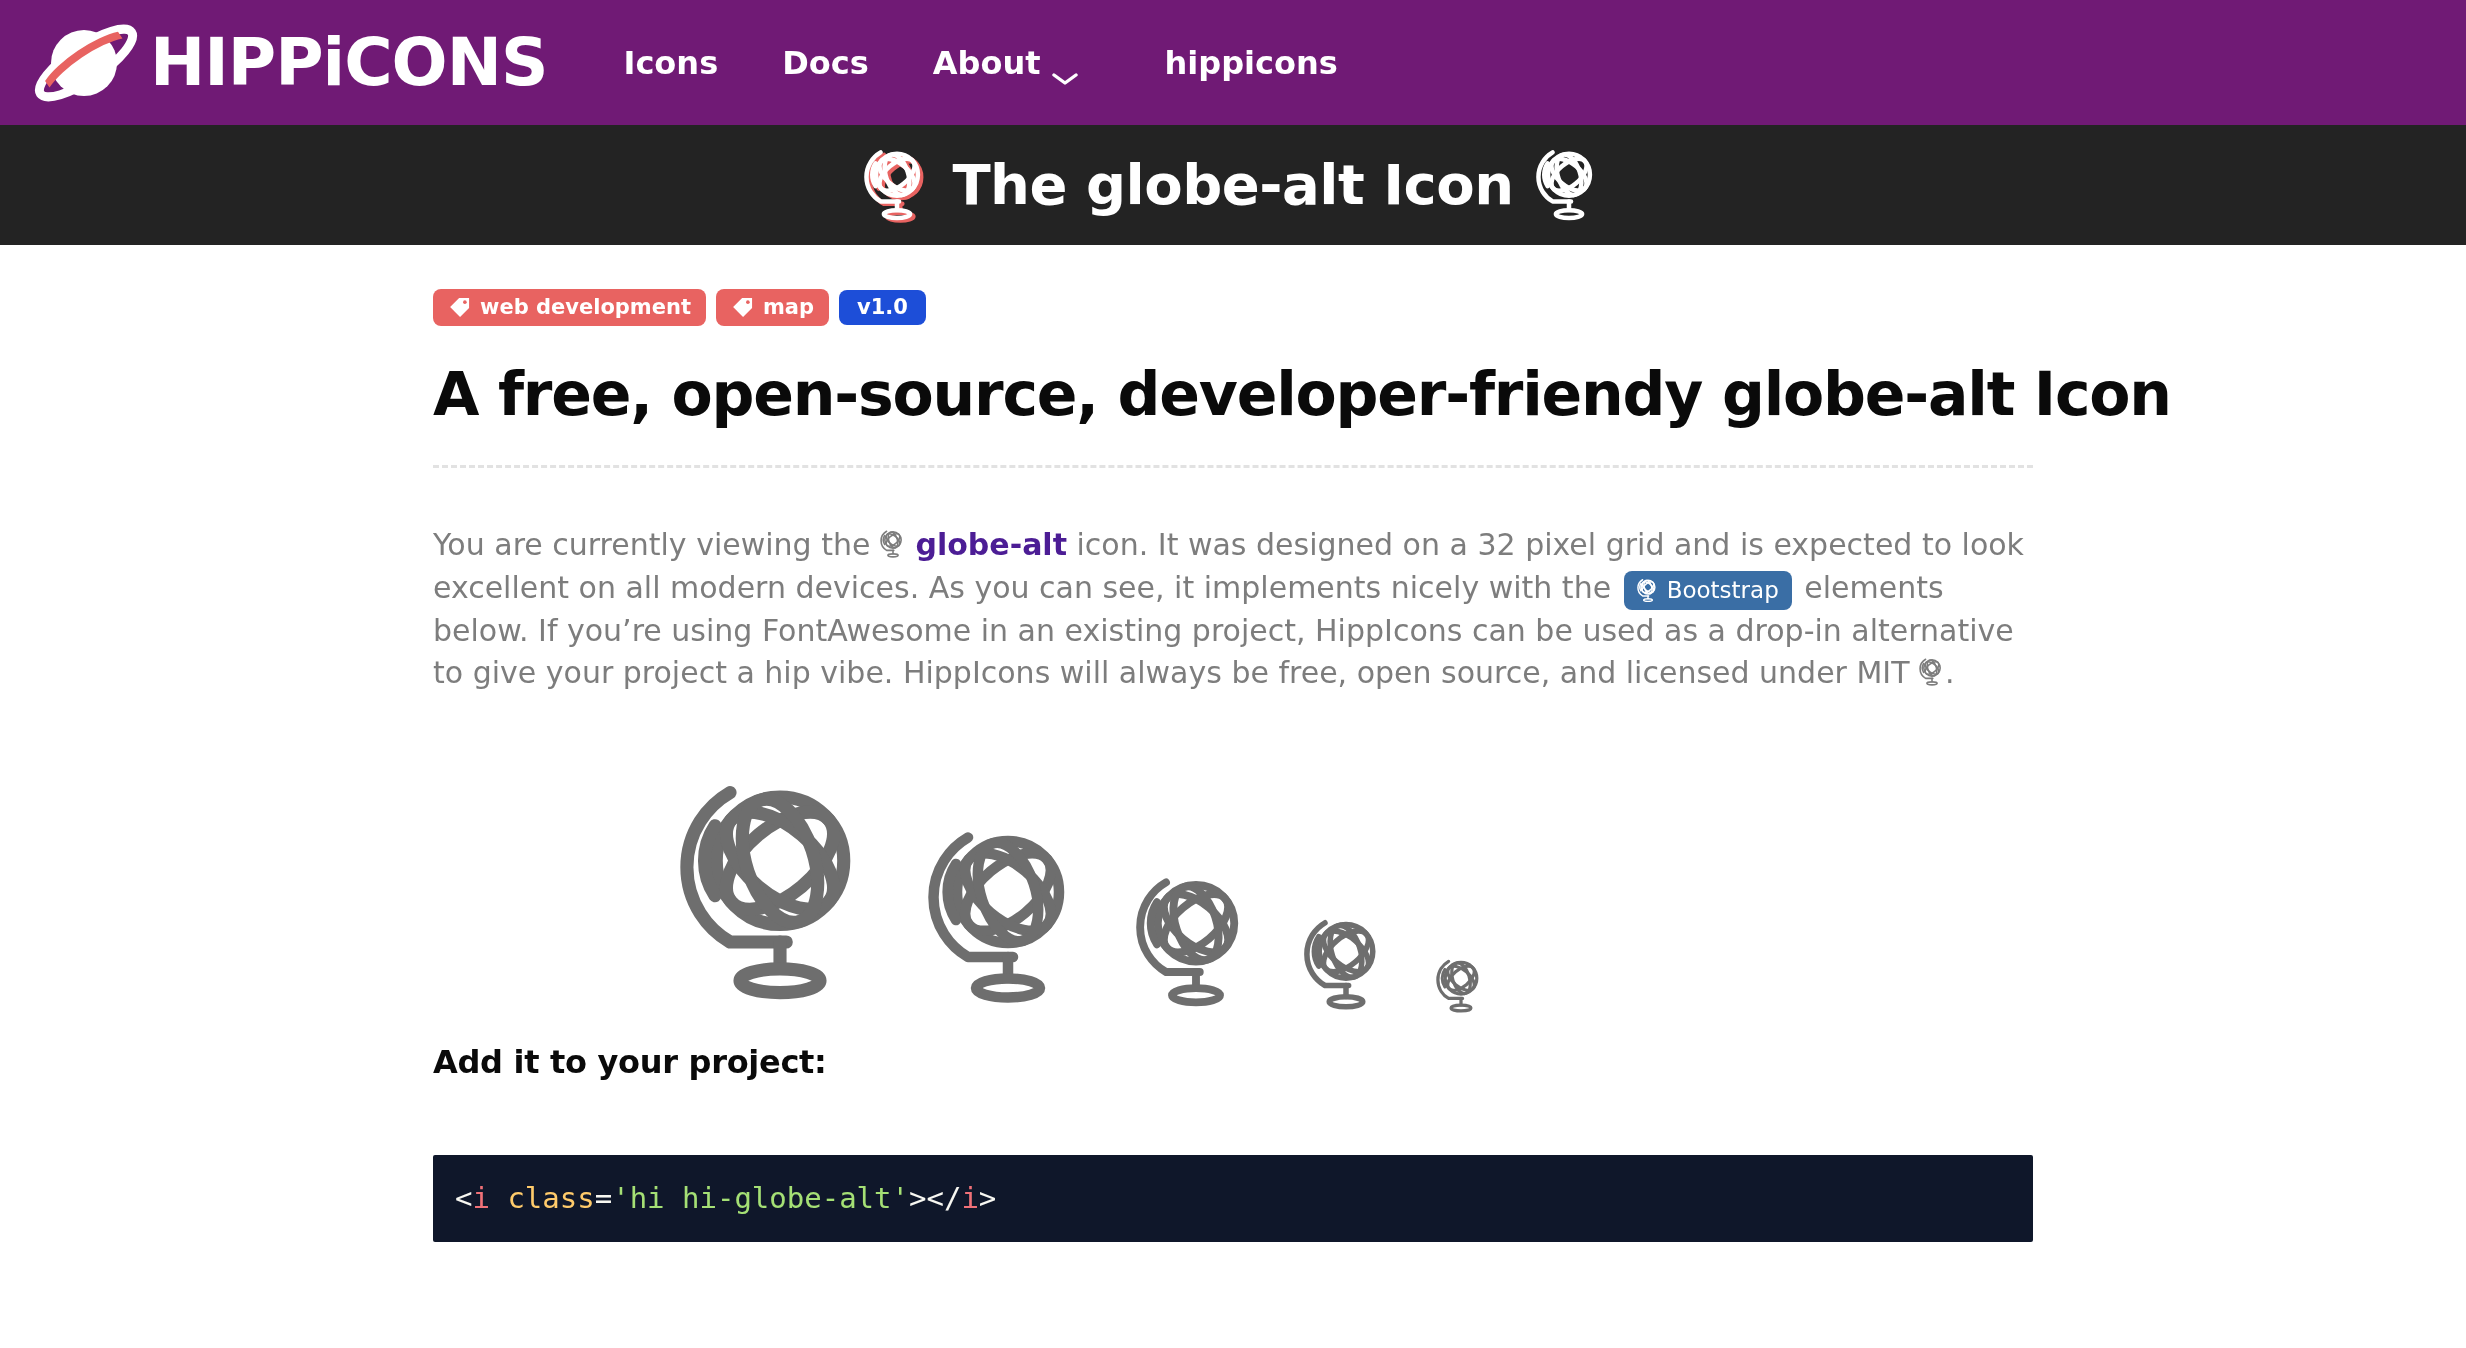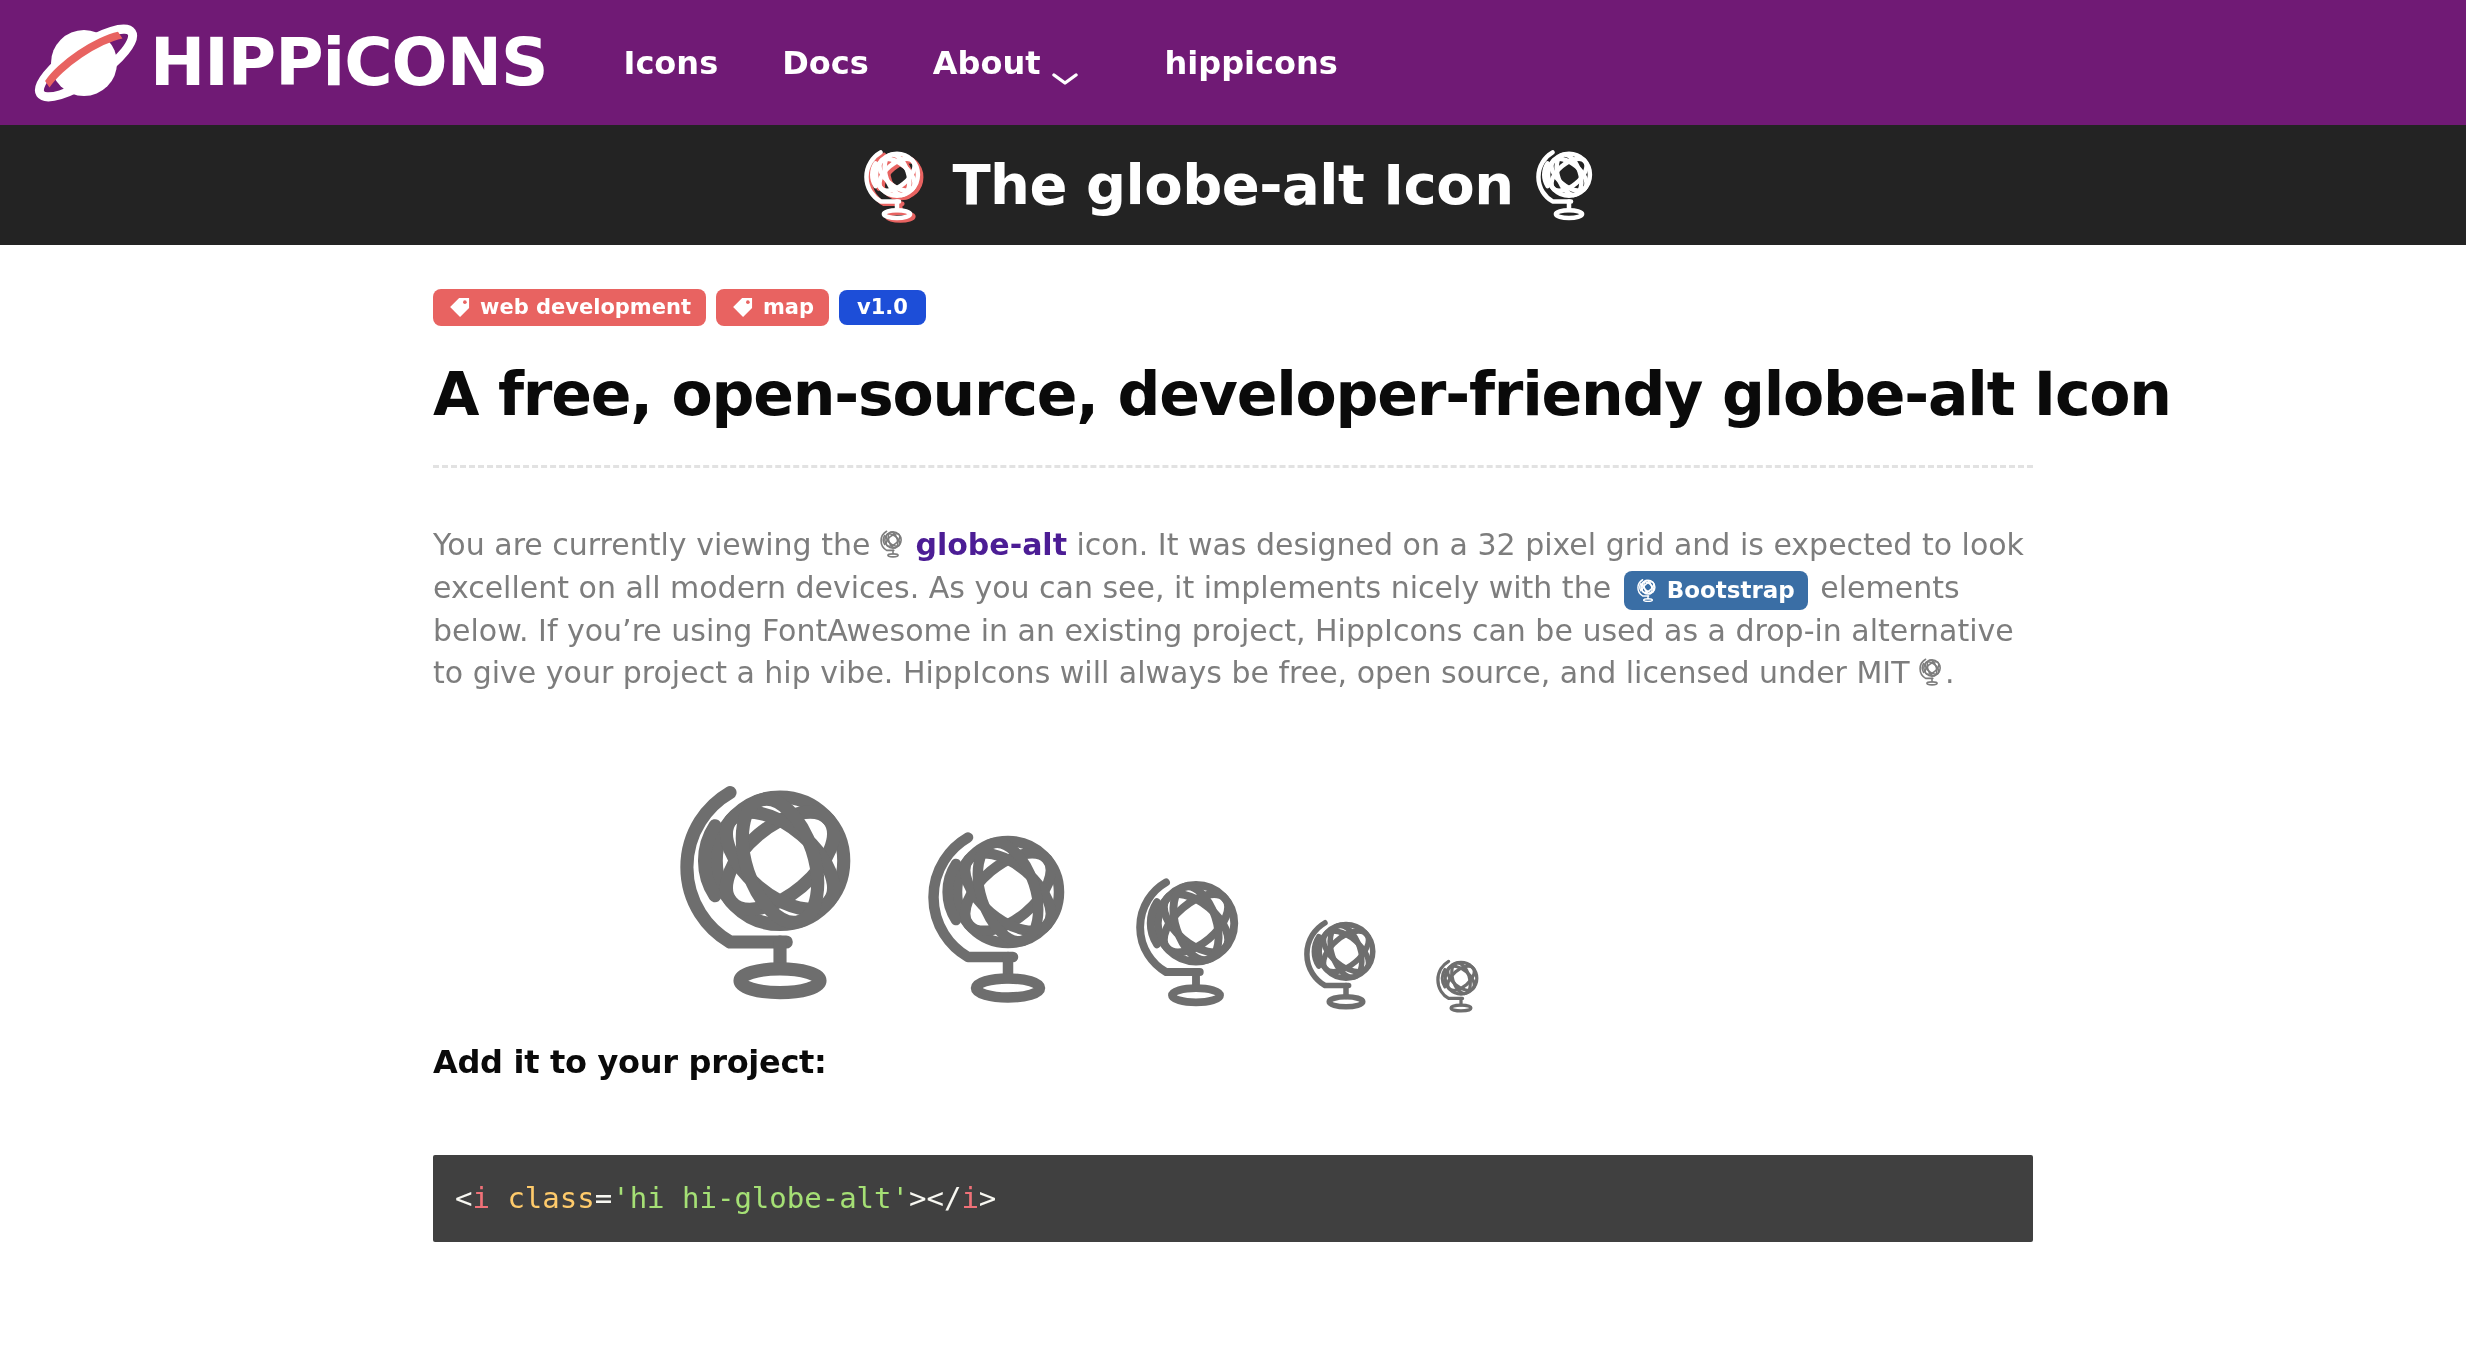--- a/index.html
+++ b/index.html
@@ -164,21 +164,21 @@
   }
   .bootstrap-badge {
     display: inline-flex;
     align-items: center;
     gap: 8px;
     background: #3a6ea5;
     border-radius: 8px;
     padding: 6px 13px;
     color: #ffffff;
     font-size: 23px;
-    font-weight: 700;
+    font-weight: 400;
     line-height: 1;
     vertical-align: -6px;
     margin: 0 3px;
     font-family: "DejaVu Sans", sans-serif;
   }
   .bootstrap-badge .inline-globe { width: 22px; height: 27px; vertical-align: middle; }
 
   
   .showcase {
     display: flex;
@@ -194,21 +194,21 @@
   h3.subhead {
     font-size: 32px;
     font-weight: 700;
     color: #0a0a0a;
     margin: 22px 0 0 0;
     letter-spacing: -0.3px;
     font-family: "DejaVu Sans", sans-serif;
   }
 
   .codeblock {
-    background: #404040;
+    background: #0f172a;
     border-radius: 2px;
     margin-top: 74px;
     padding: 26px 22px;
     font-family: "DejaVu Sans Mono", monospace;
     font-size: 29px;
     line-height: 1.2;
     white-space: pre;
     overflow: hidden;
   }
   .tok-punct { color: #f8f8f2; }

